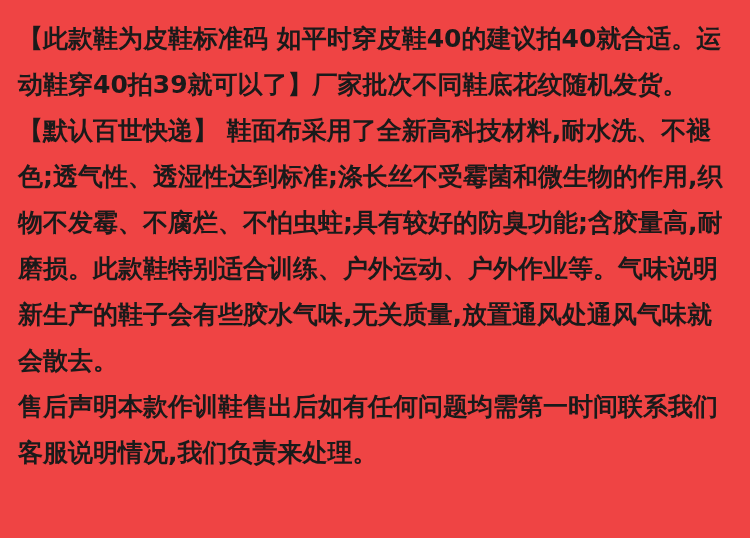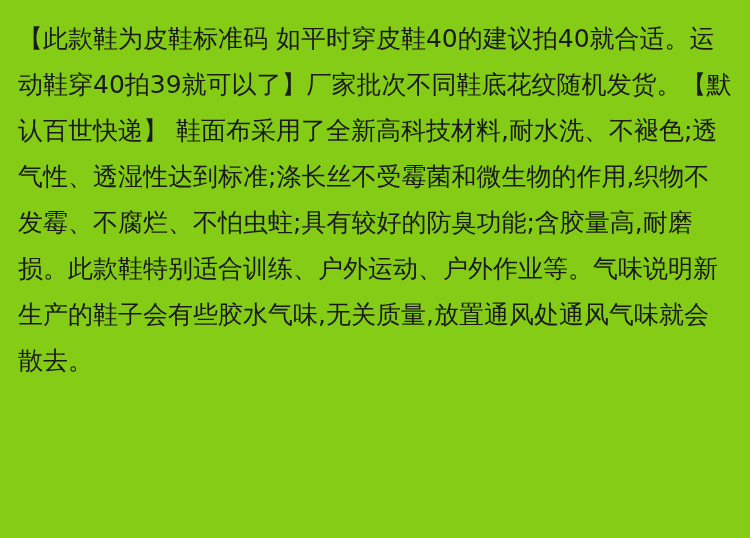--- a/index.html
+++ b/index.html
@@ -11,22 +11,23 @@
     height: 538px;
     background: #ffffff;
     font-family: "DejaVu Sans", "Liberation Sans", sans-serif;
     overflow: hidden;
   }
   .page {
     width: 750px;
     height: 538px;
     box-sizing: border-box;
     padding: 16px 18px 0 18px;
-    background: #84cc16;
+    background: #ef4444;
     position: relative;
+    font-weight: bold;
   }
   .para {
     color: #1a1a1a;
     font-size: 25px;
     line-height: 46px;
     letter-spacing: 0px;
     text-align: left;
     word-break: break-all;
     margin: 0;
   }
@@ -35,13 +36,14 @@
   }
   .para.second {
     margin-top: 0px;
   }
 </style>
 </head>
 <body>
 
 <div class="page">
   <p class="para first">【此款鞋为皮鞋标准码 如平时穿皮鞋40的建议拍40就合适。运动鞋穿40拍39就可以了】厂家批次不同鞋底花纹随机发货。【默认百世快递】 鞋面布采用了全新高科技材料,耐水洗、不褪色;透气性、透湿性达到标准;涤长丝不受霉菌和微生物的作用,织物不发霉、不腐烂、不怕虫蛀;具有较好的防臭功能;含胶量高,耐磨损。此款鞋特别适合训练、户外运动、户外作业等。气味说明新生产的鞋子会有些胶水气味,无关质量,放置通风处通风气味就会散去。</p>
+  <p class="para second">售后声明本款作训鞋售出后如有任何问题均需第一时间联系我们客服说明情况,我们负责来处理。</p>
 </div>
 
 </body></html>

